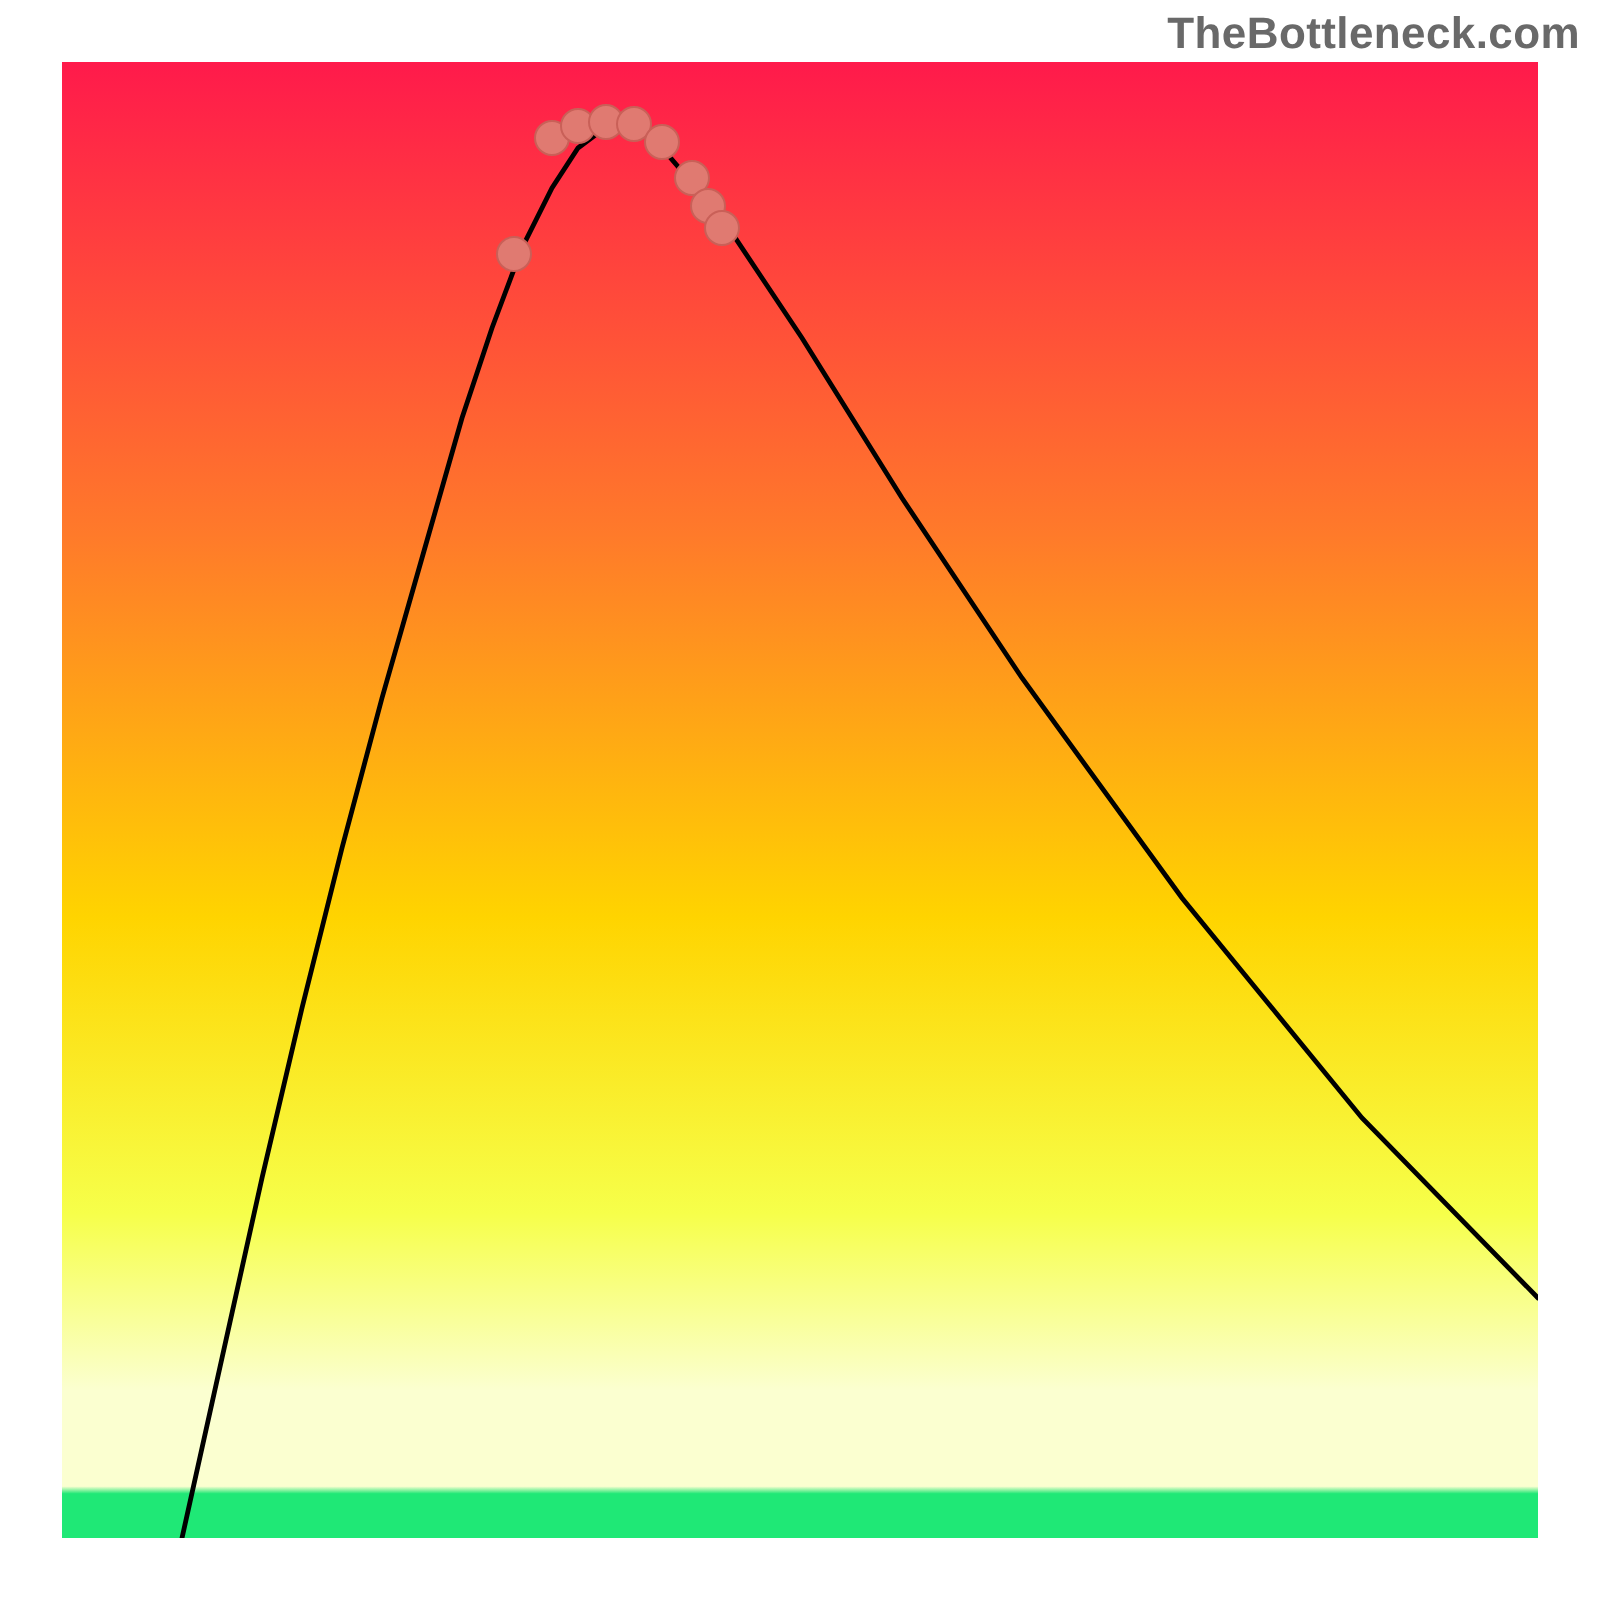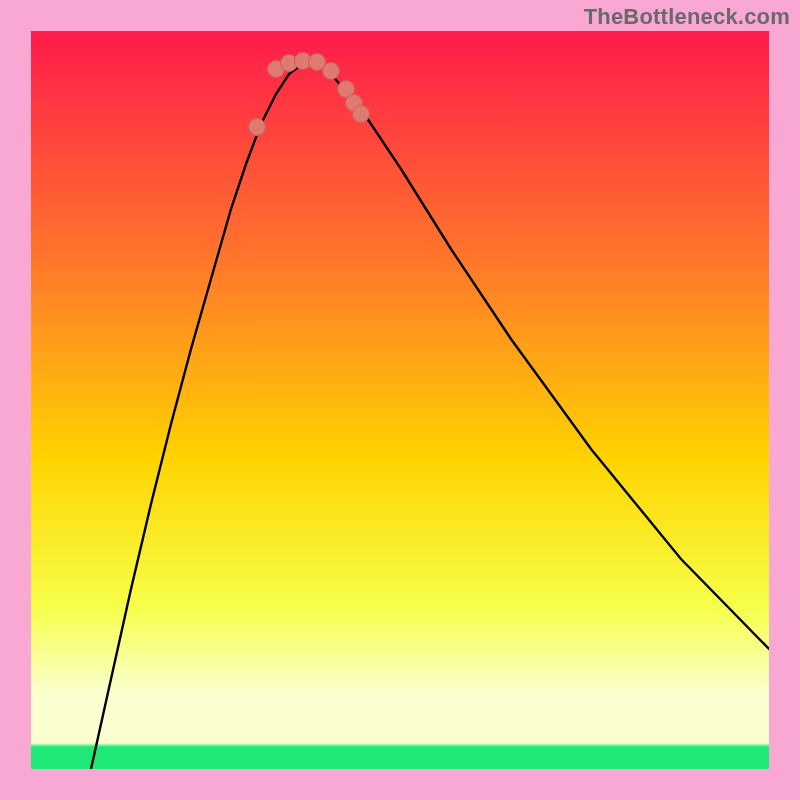--- a/index.html
+++ b/index.html
@@ -7,21 +7,21 @@
     padding: 0;
     width: 800px;
     height: 800px;
     background: #000;
     overflow: hidden;
   }
   .stage {
     position: relative;
     width: 800px;
     height: 800px;
-    background: #f9a8d4;
+    background: #ffffff;
   }
   .plot {
     position: absolute;
     left: 31px;
     top: 31px;
     width: 738px;
     height: 738px;
     overflow: hidden;
   }
   .gradient {

